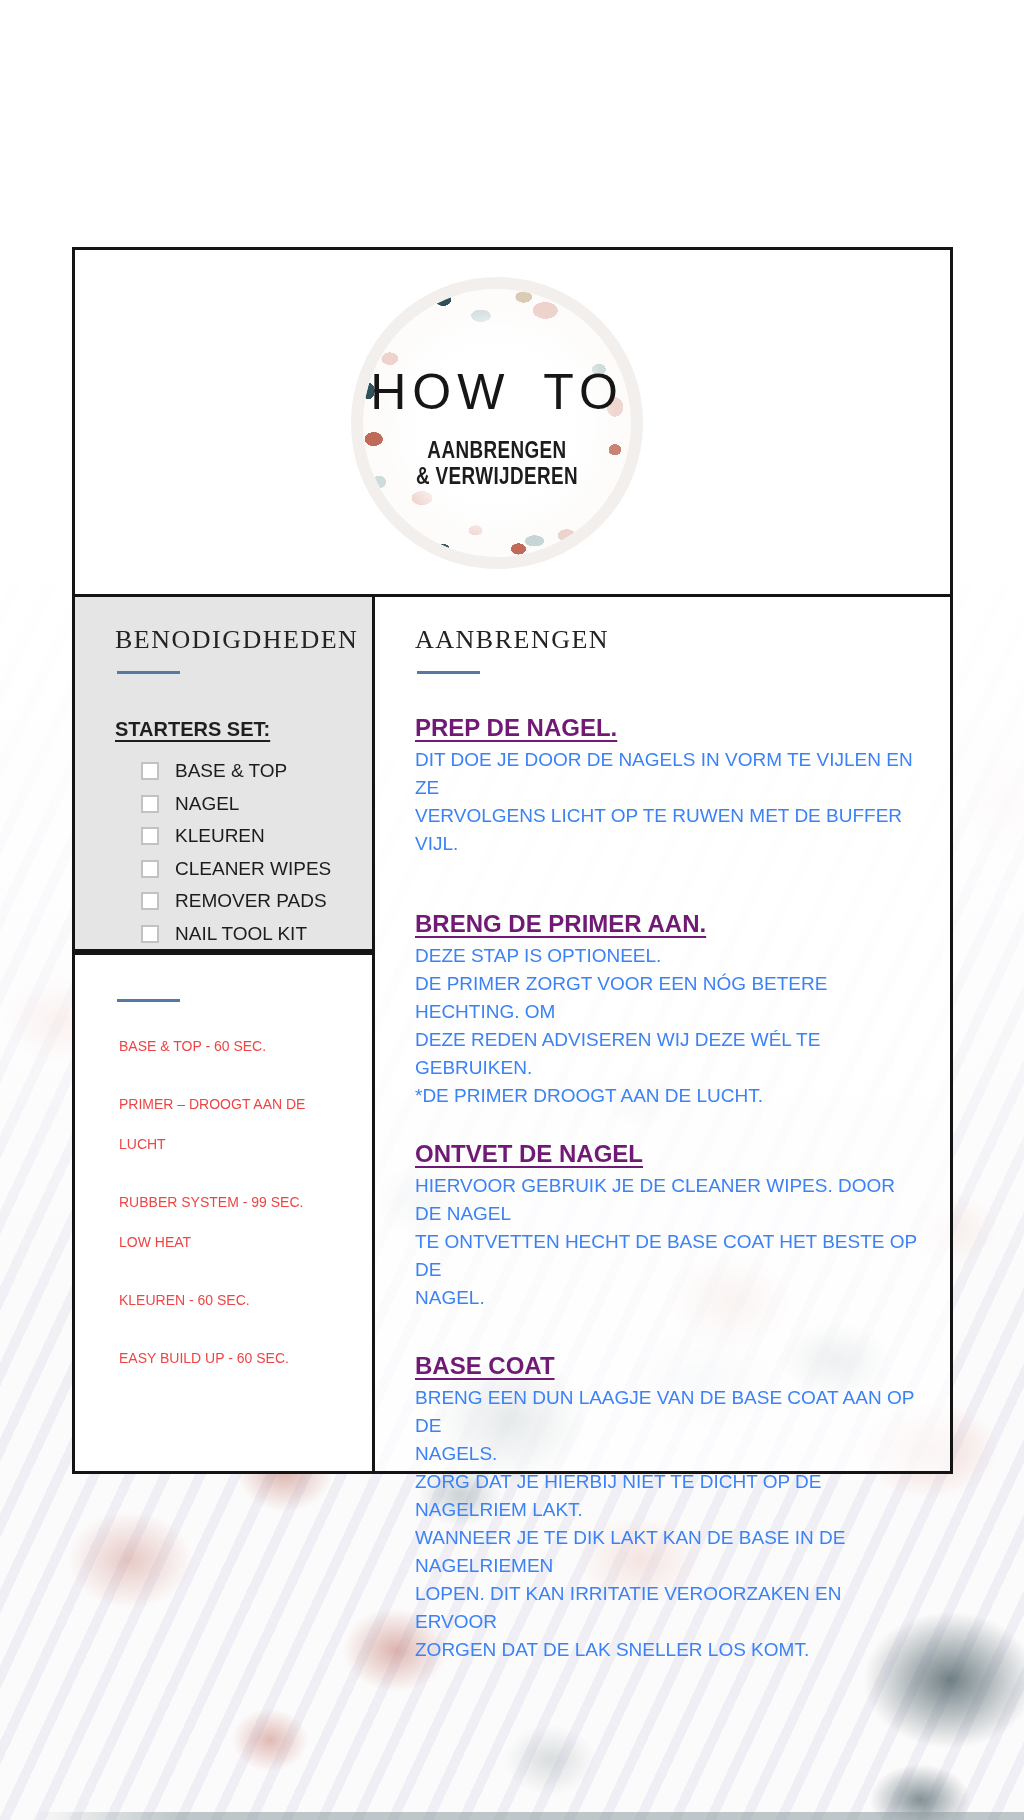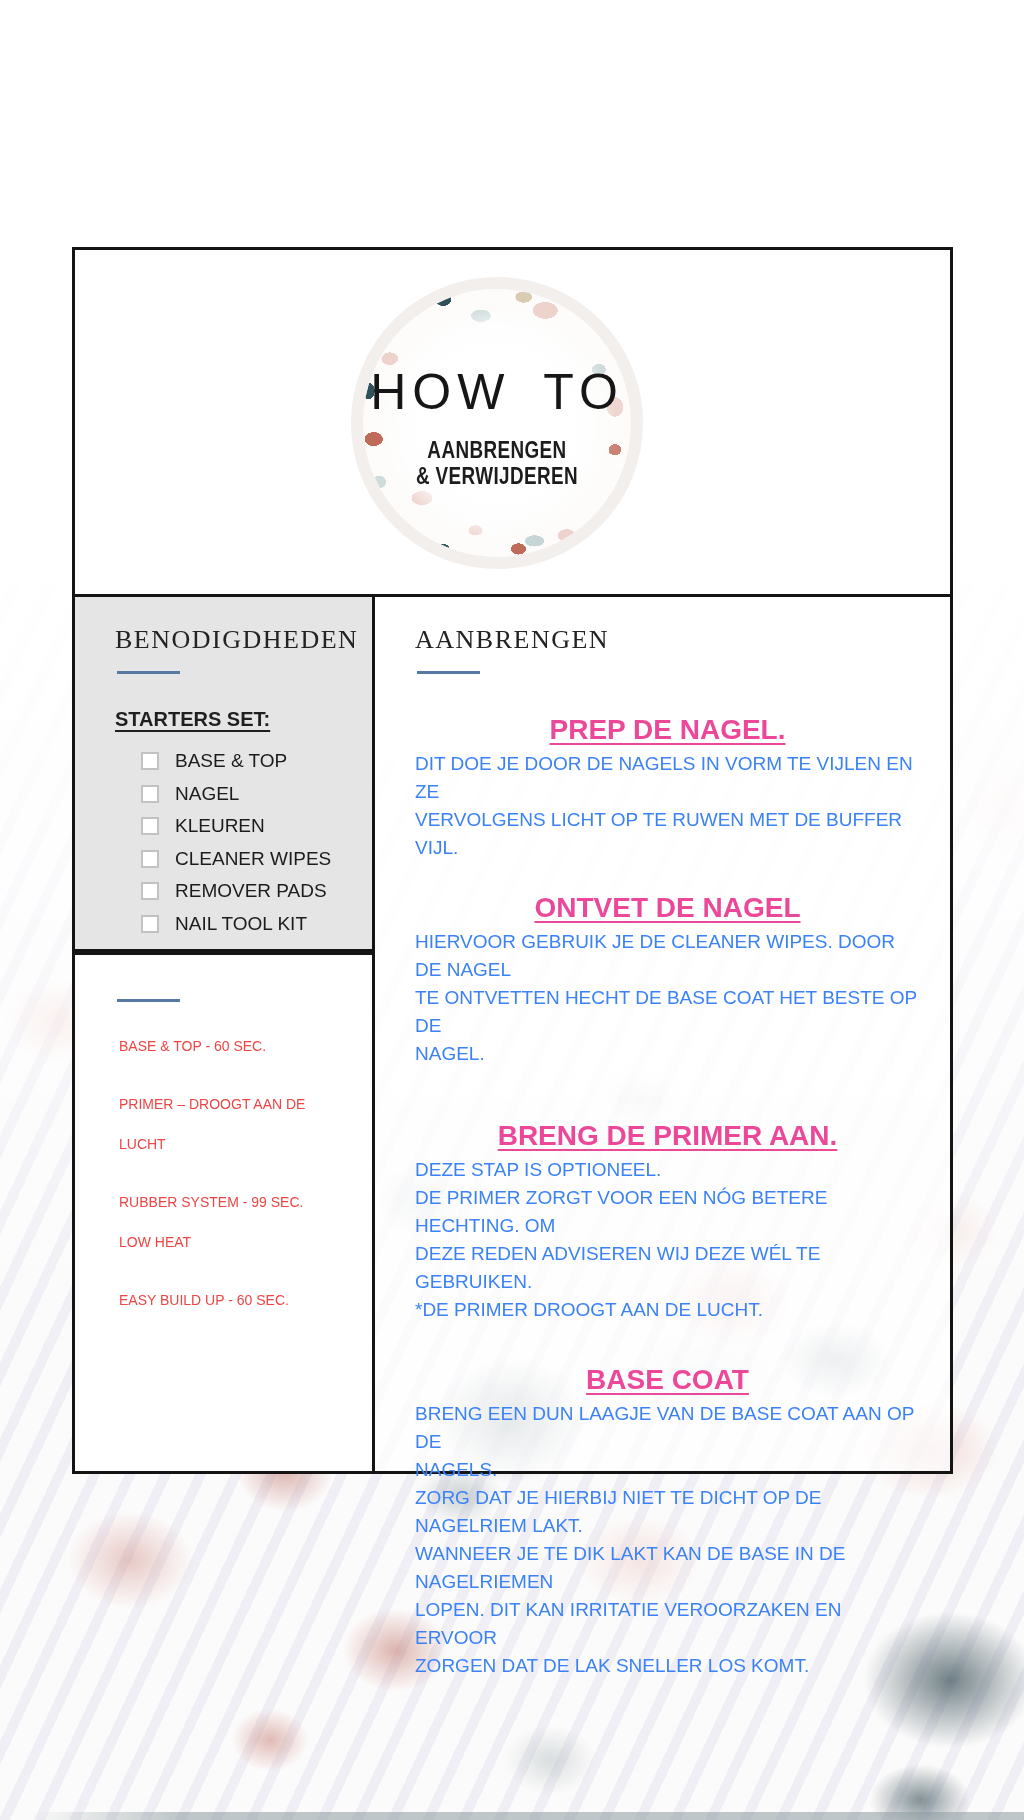--- a/index.html
+++ b/index.html
@@ -77,30 +77,30 @@
   .logo-sub{position:absolute;left:0;right:0;text-align:center;font-size:23px;font-weight:bold;
     color:#1c1c1c;letter-spacing:.5px;transform:scaleX(.82);line-height:26px;}
   .logo-sub.line1{top:148px;} .logo-sub.line2{top:174px;}
 
   
   .panel-pad{padding:28px 30px 0 40px;}
   h2.panel-heading{margin:0;font-family:"Liberation Serif",serif;font-weight:normal;
     font-size:26px;letter-spacing:1.5px;color:#232323;}
   .rule{width:63px;height:3px;background:#5578a5;margin:16px 0 0 2px;}
   .list-title{font-size:20px;font-weight:bold;text-decoration:underline;
-    text-underline-offset:4px;margin-top:34px;}
+    text-underline-offset:4px;margin-top:44px;}
   .check-list{margin:14px 0 0 26px;text-align:right;}
   .check-item{display:flex;align-items:center;height:32.5px;font-size:19px;color:#1c1c1c;}
   .checkbox{display:inline-block;width:14px;height:14px;border:2px solid #c2c2c2;
     margin-right:16px;flex:0 0 auto;background:#fff;}
   .uithard-entry{font-size:14px;line-height:40px;white-space:pre-line;margin:0 0 18px 4px;color:#ef4444;}
   .uithard-first{margin-top:24px;}
   .section{margin-bottom:30px;}
-  .section-title{font-size:28px;font-weight:bold;text-decoration:underline;
-    text-underline-offset:4px;margin-bottom:4px;color:#ec4899;text-align:center;}
+  .section-title{font-size:24px;font-weight:bold;text-decoration:underline;
+    text-underline-offset:4px;margin-bottom:4px;color:#701a75;}
   .section-body{font-size:19px;line-height:28px;white-space:pre-line;color:#3b82f6;}
   .gap-lg{margin-top:52px;}
   .gap-md{margin-top:40px;}
 </style>
 </head>
 <body>
 
 <div class="page">
   <div class="texture"></div>
   <div class="white-fade"></div>
@@ -145,46 +145,47 @@
     </div>
   </div>
 
   <div class="box left-box-2 panel-pad">
     <div class="rule"></div>
     <div class="uithard-entry uithard-first">BASE &amp; TOP - 60 SEC.</div>
     <div class="uithard-entry">PRIMER – DROOGT AAN DE
 LUCHT</div>
     <div class="uithard-entry">RUBBER SYSTEM - 99 SEC.
 LOW HEAT</div>
+    <div class="uithard-entry">KLEUREN - 60 SEC.</div>
     <div class="uithard-entry">EASY BUILD UP - 60 SEC.</div>
   </div>
 
   <div class="box right-box panel-pad">
     <h2 class="panel-heading">AANBRENGEN</h2>
     <div class="rule"></div>
 
     <div class="section gap-md">
       <div class="section-title">PREP DE NAGEL.</div>
       <div class="section-body">DIT DOE JE DOOR DE NAGELS IN VORM TE VIJLEN EN ZE
 VERVOLGENS LICHT OP TE RUWEN MET DE BUFFER VIJL.</div>
     </div>
 
-    <div class="section">
-      <div class="section-title">ONTVET DE NAGEL</div>
-      <div class="section-body">HIERVOOR GEBRUIK JE DE CLEANER WIPES. DOOR DE NAGEL
-TE ONTVETTEN HECHT DE BASE COAT HET BESTE OP DE
-NAGEL.</div>
-    </div>
-
     <div class="section gap-lg">
       <div class="section-title">BRENG DE PRIMER AAN.</div>
       <div class="section-body">DEZE STAP IS OPTIONEEL.
 DE PRIMER ZORGT VOOR EEN NÓG BETERE HECHTING. OM
 DEZE REDEN ADVISEREN WIJ DEZE WÉL TE GEBRUIKEN.
 *DE PRIMER DROOGT AAN DE LUCHT.</div>
+    </div>
+
+    <div class="section">
+      <div class="section-title">ONTVET DE NAGEL</div>
+      <div class="section-body">HIERVOOR GEBRUIK JE DE CLEANER WIPES. DOOR DE NAGEL
+TE ONTVETTEN HECHT DE BASE COAT HET BESTE OP DE
+NAGEL.</div>
     </div>
 
     <div class="section gap-md">
       <div class="section-title">BASE COAT</div>
       <div class="section-body">BRENG EEN DUN LAAGJE VAN DE BASE COAT AAN OP DE
 NAGELS.
 ZORG DAT JE HIERBIJ NIET TE DICHT OP DE NAGELRIEM LAKT.
 WANNEER JE TE DIK LAKT KAN DE BASE IN DE NAGELRIEMEN
 LOPEN. DIT KAN IRRITATIE VEROORZAKEN EN ERVOOR
 ZORGEN DAT DE LAK SNELLER LOS KOMT.</div>

